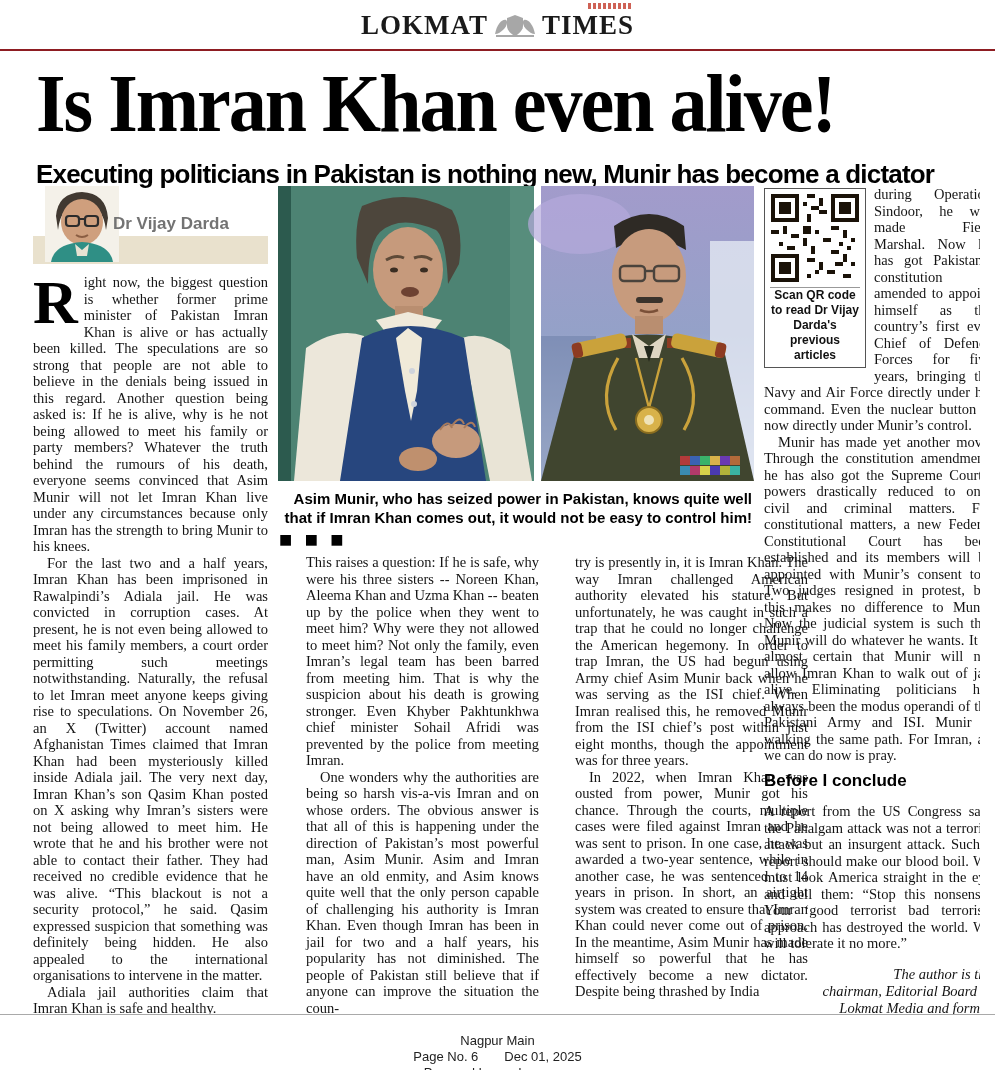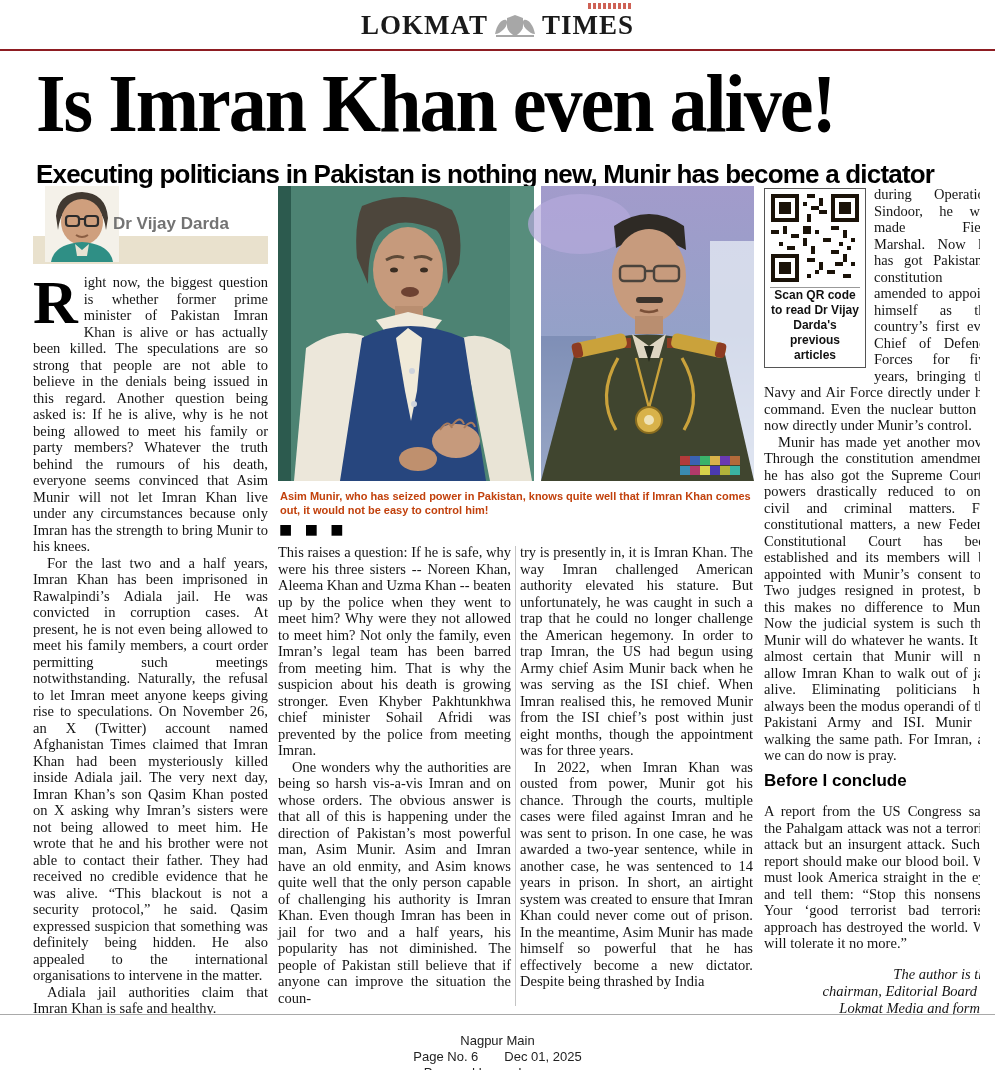--- a/index.html
+++ b/index.html
@@ -47,26 +47,26 @@
   .author-block { position:relative; height:82px; margin-bottom:6px; }
   .author-strip { position:absolute; left:0; right:0; bottom:4px; height:28px; background:#e9e1cd; }
   .author-photo { position:absolute; left:12px; top:0; width:74px; height:76px; }
   .author-name { position:absolute; left:80px; top:30px; font-family:"Liberation Sans",sans-serif;
     font-weight:bold; font-size:17px; color:#737373; }
   .dropcap { float:left; font-family:"Liberation Serif",serif; font-weight:bold;
     font-size:62px; line-height:50px; padding:3px 6px 0 0; color:#000; }
   
   .photo-wrap { width:100%; height:295px; }
   .photo-wrap svg { display:block; }
-  .caption { font-family:"Liberation Sans",sans-serif; font-weight:bold; font-size:11px;
-    line-height:1.28; color:#c2410c; margin:8px 2px 4px 2px; text-align:left; }
+  .caption { font-family:"Liberation Sans",sans-serif; font-weight:bold; font-size:15px;
+    line-height:1.28; color:#000000; margin:8px 2px 4px 2px; text-align:right; }
   .squares { font-size:14px; letter-spacing:4px; color:#000; margin:2px 0 7px 1px;
     font-family:"DejaVu Sans",sans-serif; }
   .center-cols { display:flex; }
-  .center-cols .ctxt { width:233px; flex:none; }
+  .center-cols .ctxt { width:233px; flex:none;margin-left:28px; }
   .center-cols .csep { width:1px; background:#c4c4c4; margin:2px 4px 0 4px; }
   
   .qr-box { float:left; width:102px; border:1px solid #555; padding:5px 5px 4px 5px;
     margin:2px 8px 4px 0; background:#fff; text-align:center; }
   .qr-box svg { display:block; margin:0 auto; }
   .qr-caption { font-family:"Liberation Sans",sans-serif; font-weight:bold; font-size:12px;
     line-height:1.25; color:#111; border-top:1px solid #999; margin-top:5px; }
   .before-head { font-family:"Liberation Sans",sans-serif; font-weight:bold; font-size:17px;
     margin:9px 0 14px 0; text-align:left; color:#000; }
   .credit { font-style:italic; text-align:right; white-space:pre-line; margin-top:14px;

